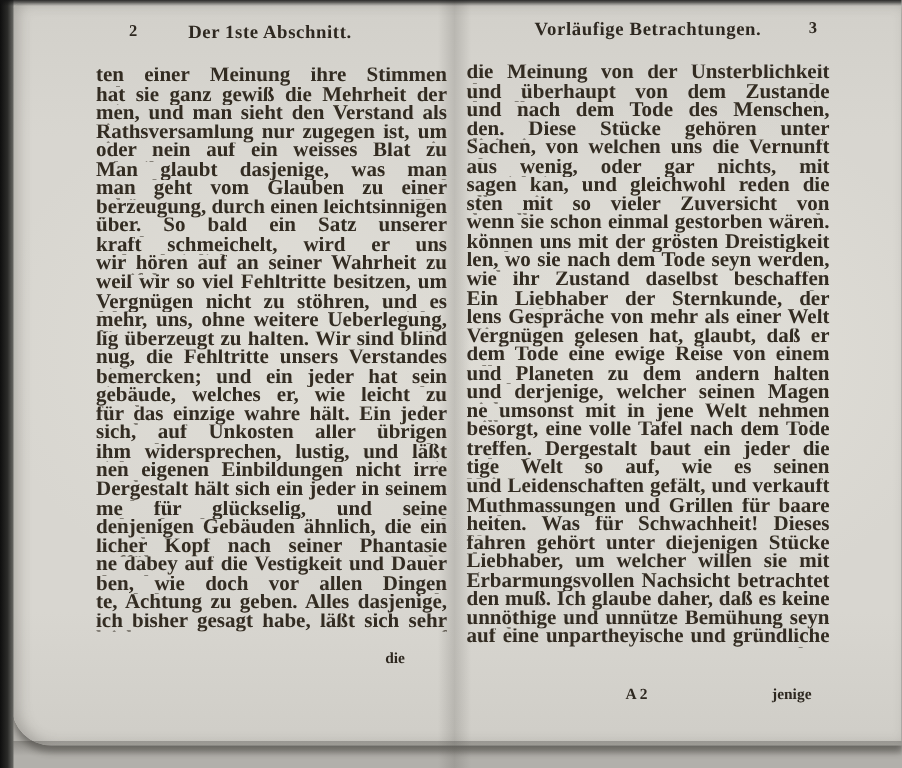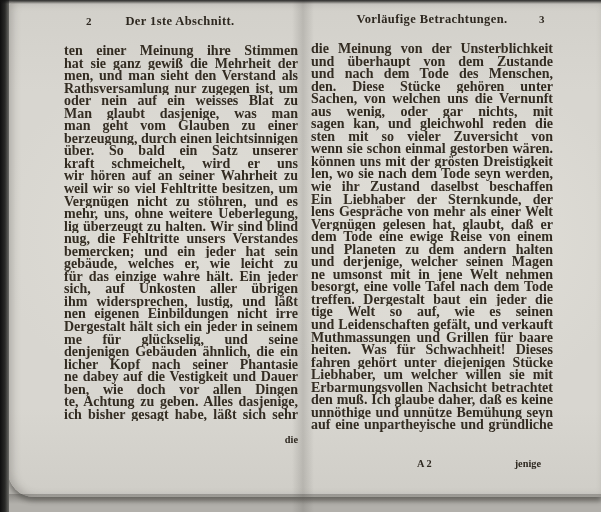--- a/index.html
+++ b/index.html
@@ -57,21 +57,21 @@
   .textblock-right { left: 2px;  width: 242px; }
   .line {
     height: 12.55px; overflow: hidden;
     text-align: justify; text-align-last: justify;
     white-space: normal;
   }
   .endline {
     position: relative; height: 12.55px;
     font-size: 10.3px; font-weight: 700;
   }
-  .catchword-left { position: absolute; right: 0; top: 0; }
+  .catchword-left { position: absolute; right: 28px; top: 0; }
   .signature-mark { position: absolute; left: 106px; top: 0; }
   .catchword-right { position: absolute; right: 12px; top: 0; }
 
   .page-bottom-shade {
     position: absolute; left: 8px; right: 0; bottom: 8px; height: 10px;
     background: linear-gradient(180deg, rgba(70,68,64,0.35), rgba(70,68,64,0));
   }
 </style>
 </head>
 <body>

